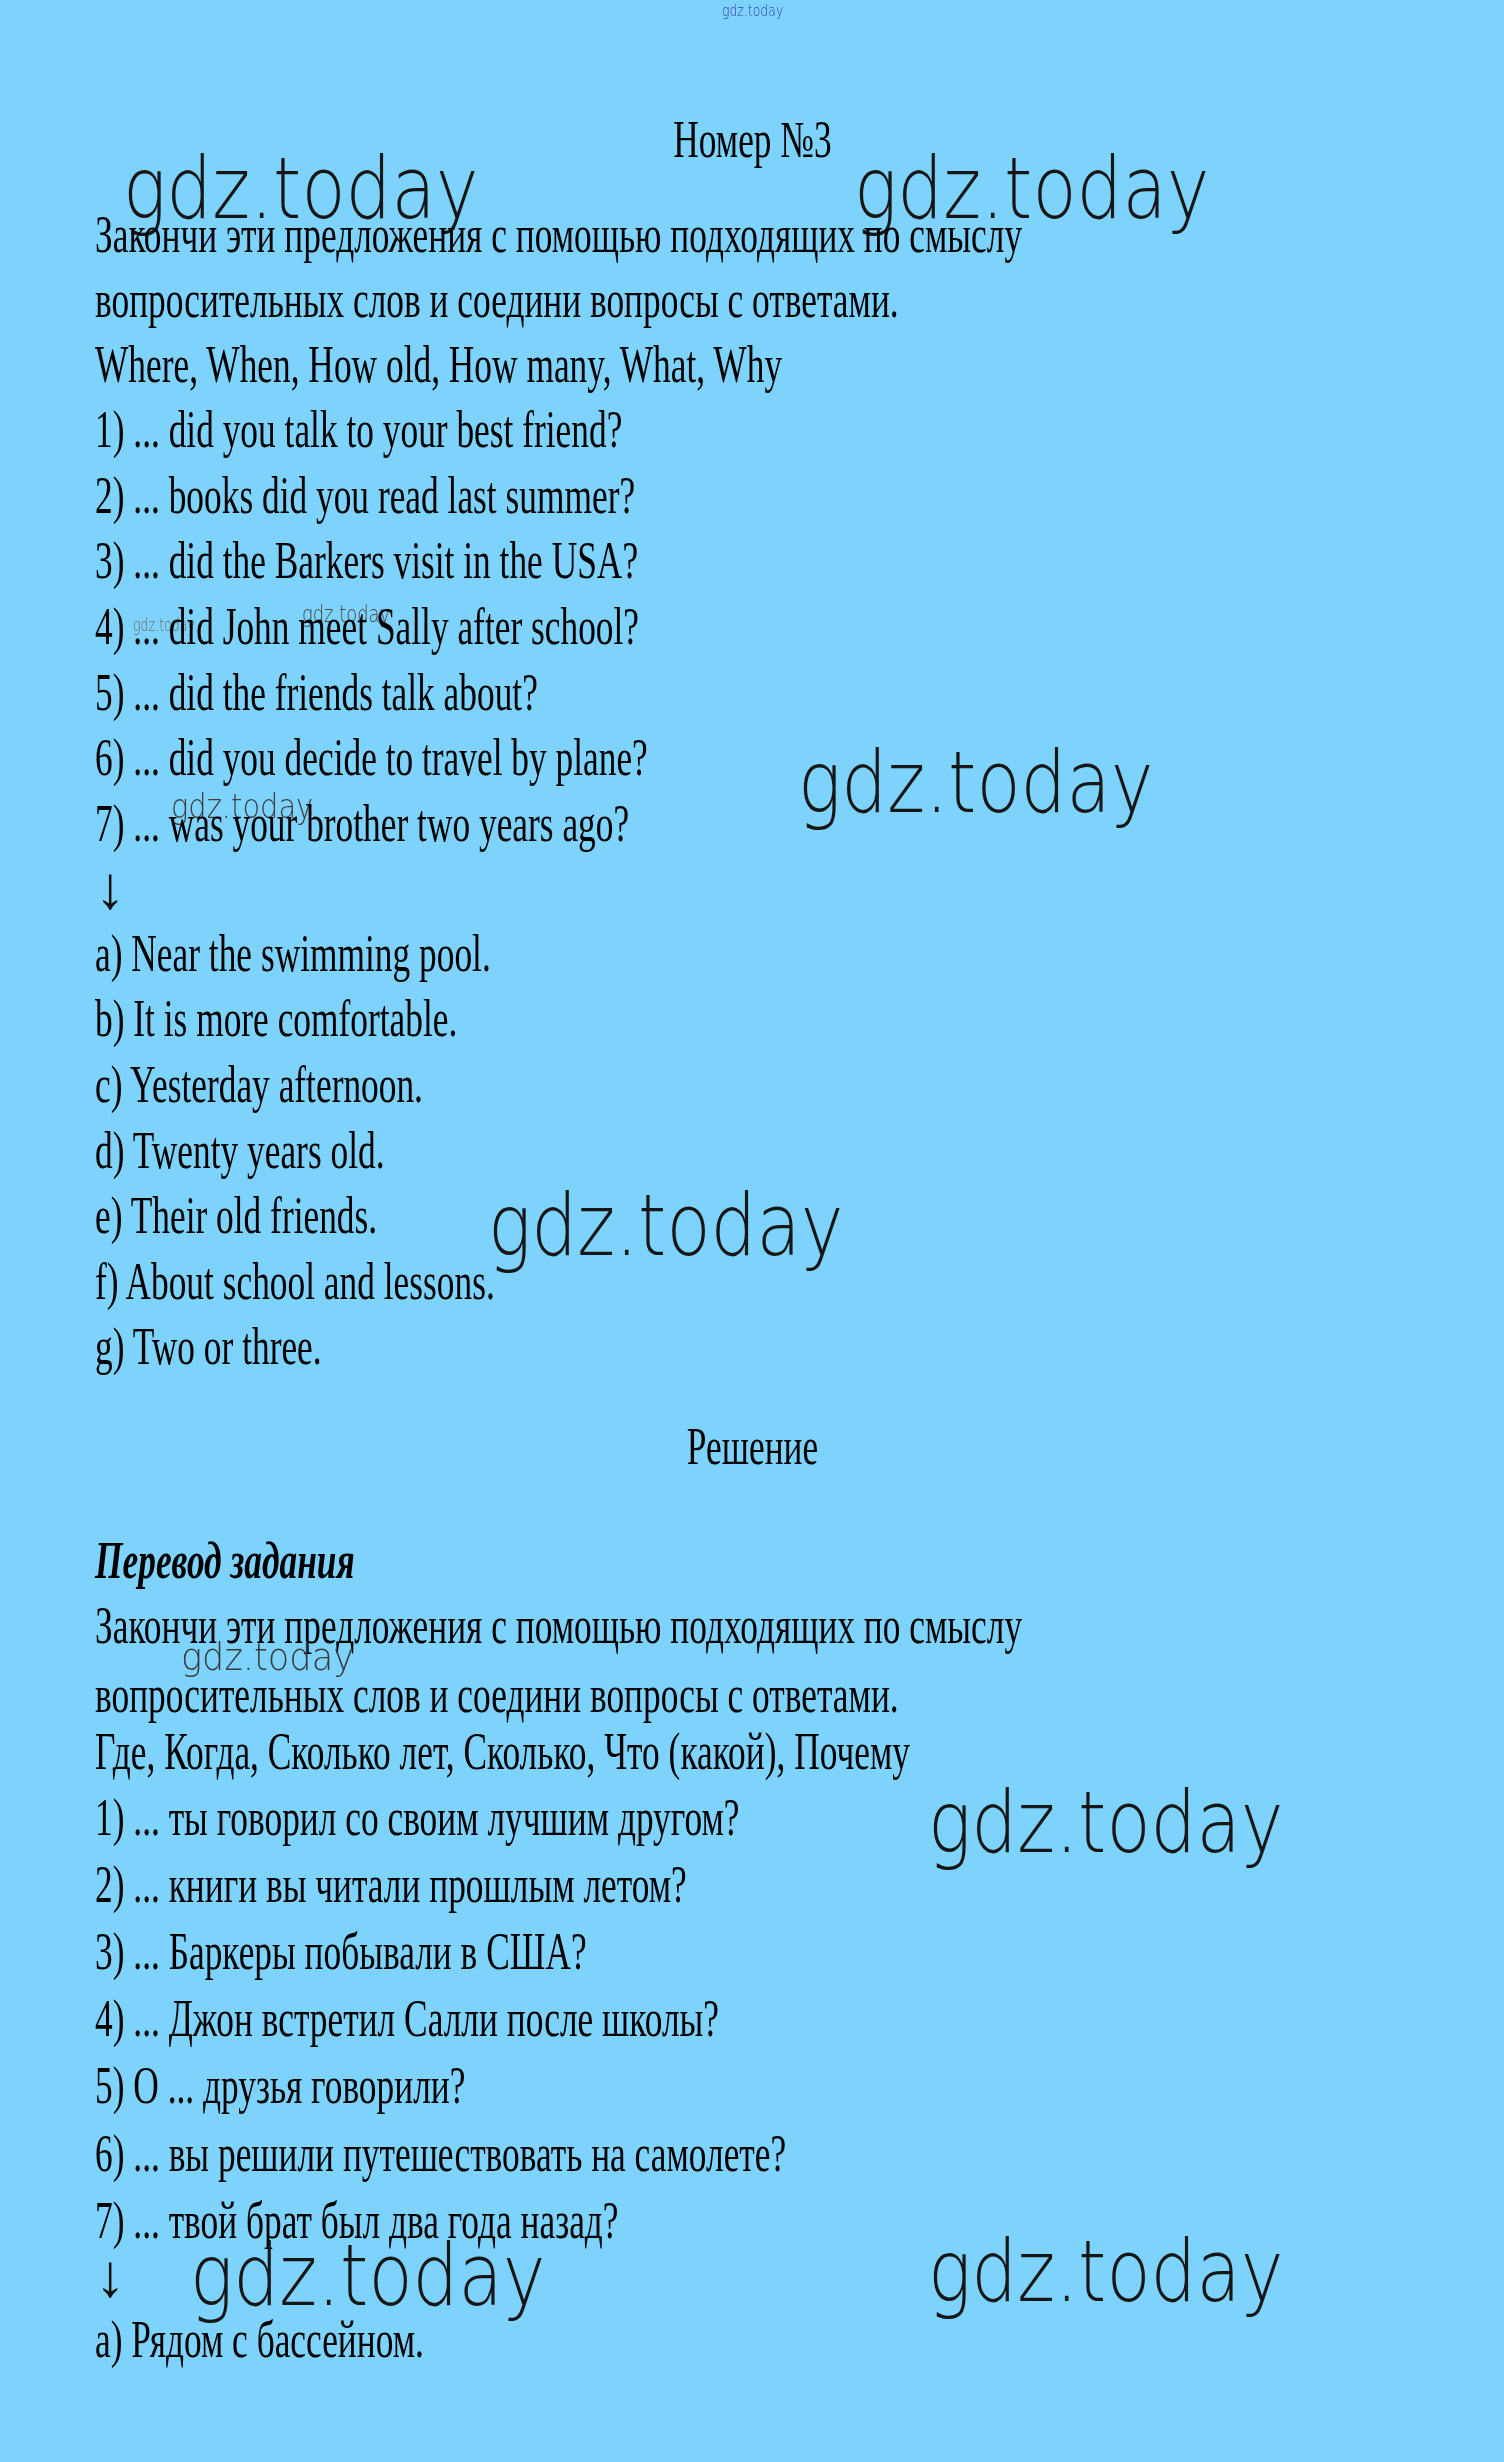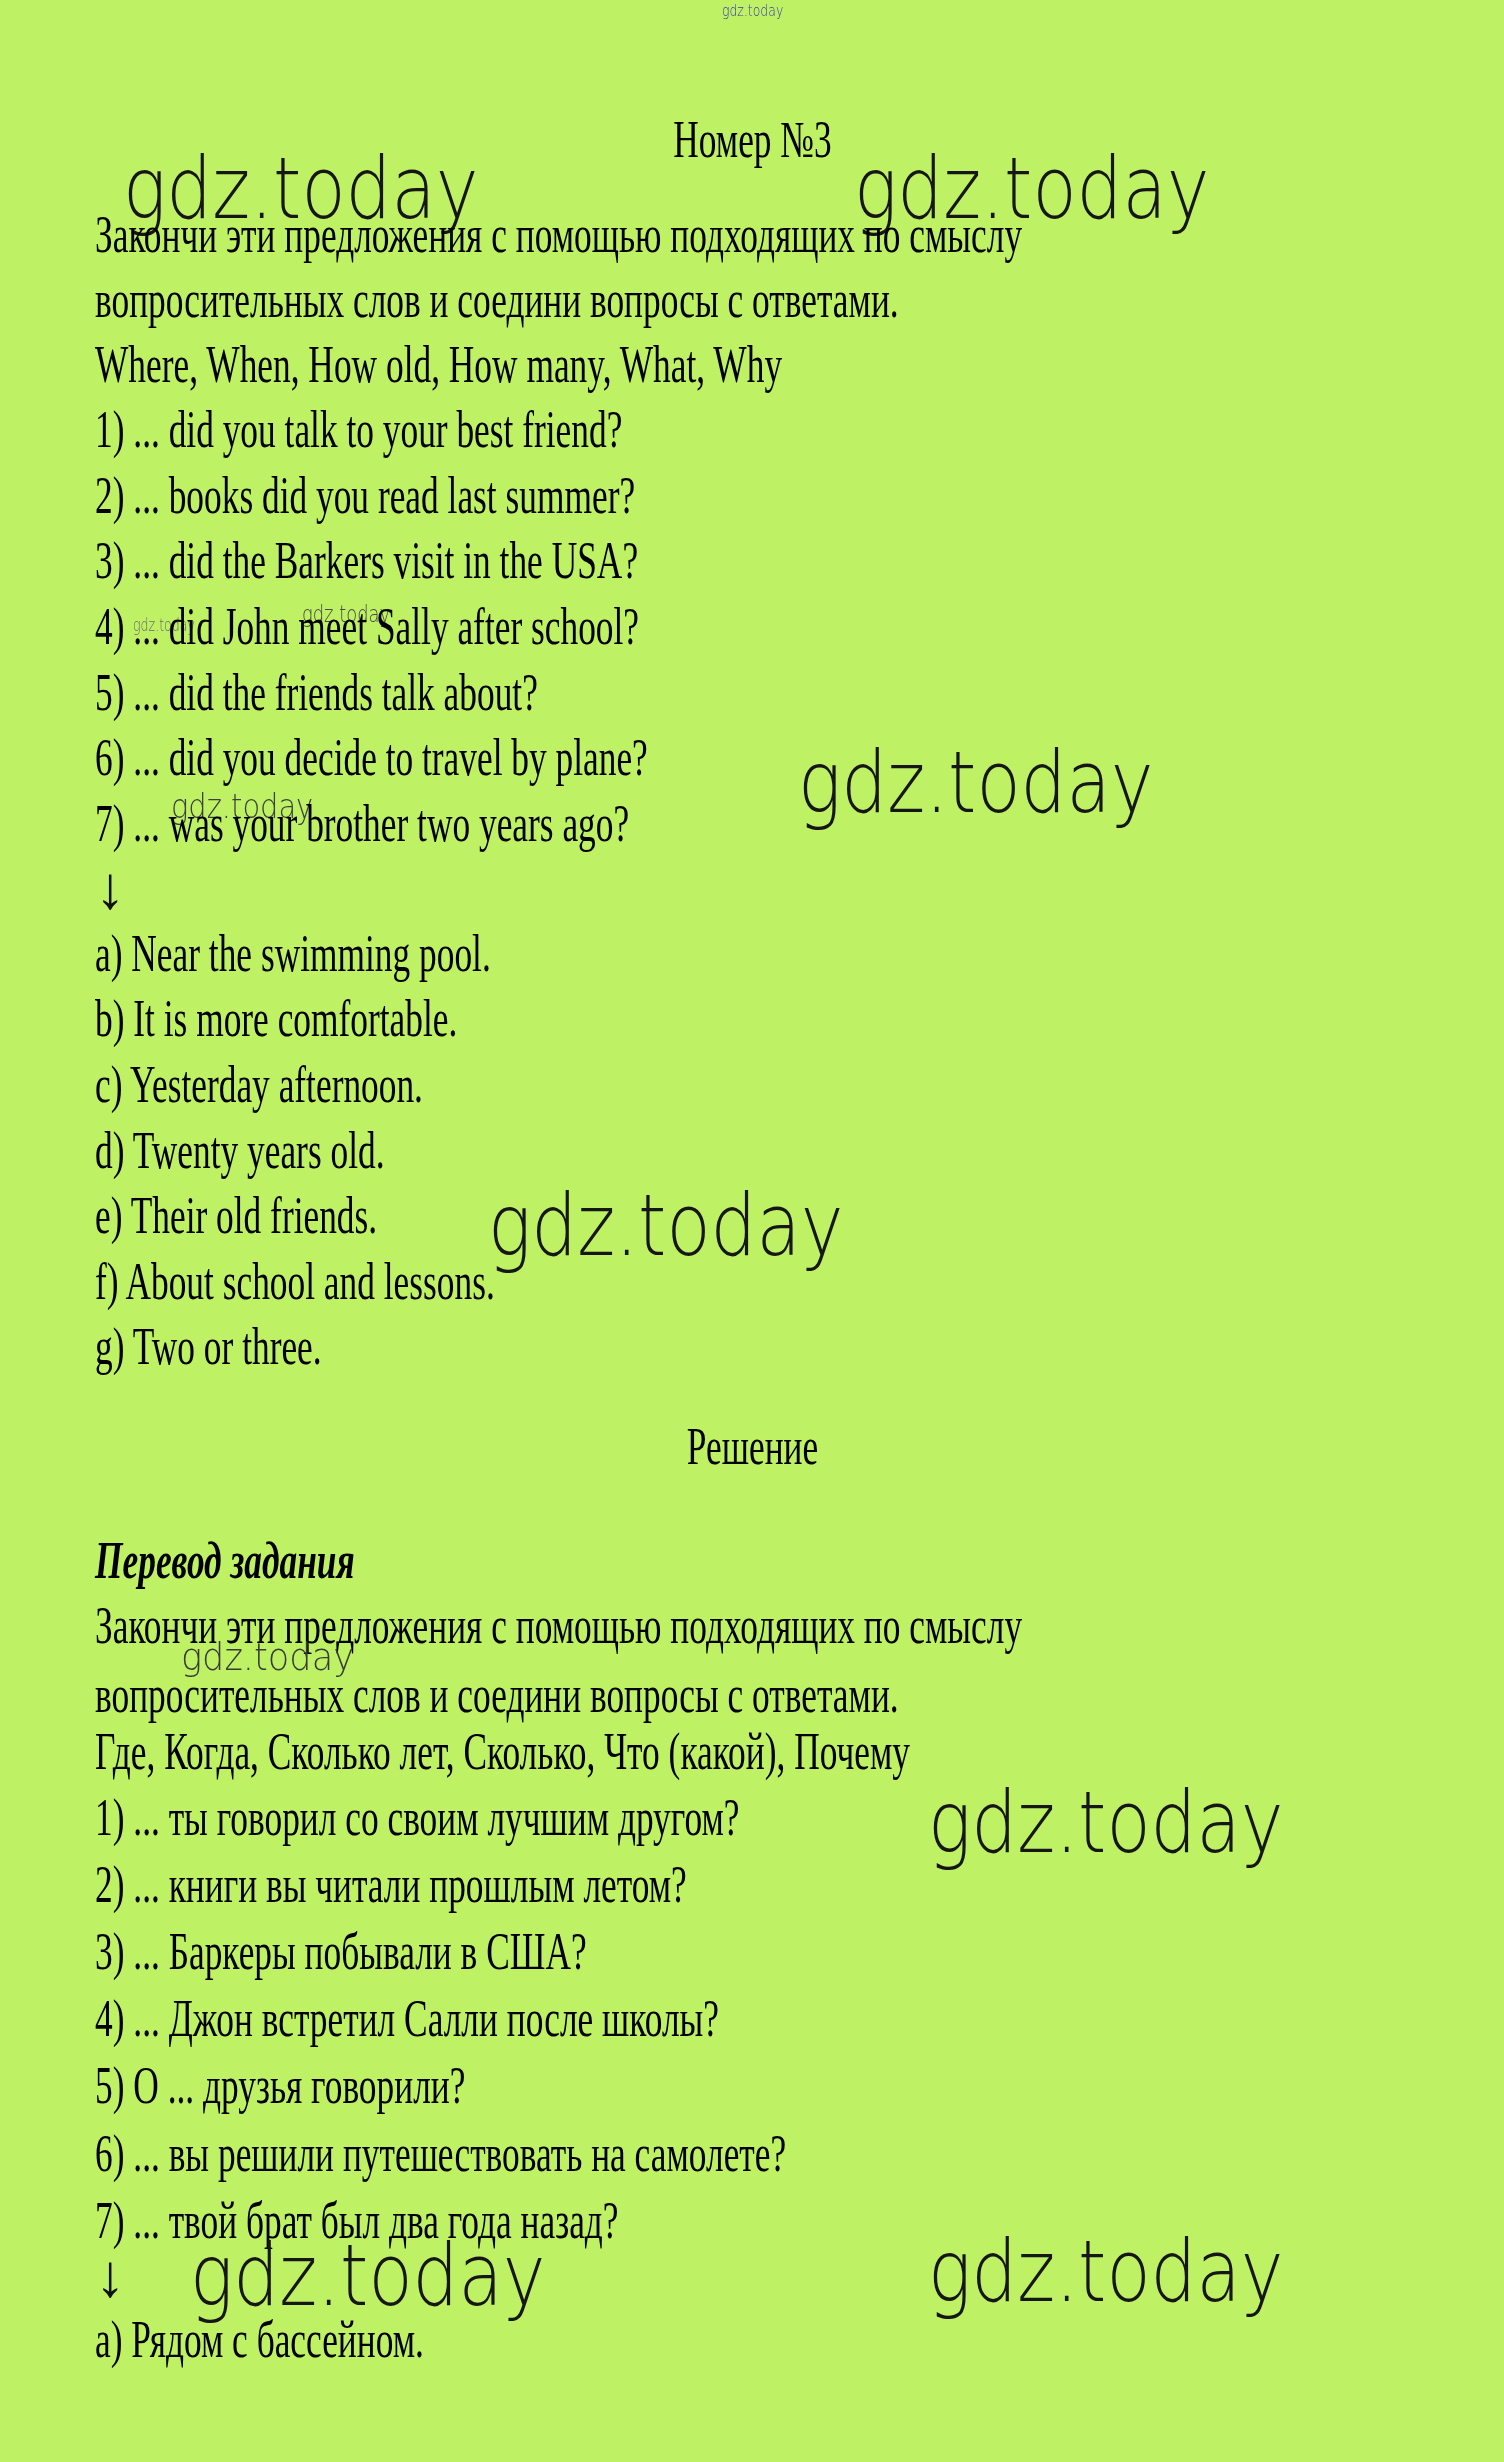--- a/index.html
+++ b/index.html
@@ -1,20 +1,20 @@
 <!DOCTYPE html>
 <html style="font-size:12px"><head>
 <meta charset="utf-8">
 <style>
   html,body{margin:0;padding:0;background:#ffffff;}
   .page{
     position:relative;
     width:1505px;
     height:2462px;
-    background:#bef264;
+    background:#7dd3fc;
     font-family:"Liberation Serif", serif;
     color:#000000;
     overflow:hidden;
   }
   
   .tl{
     position:absolute;
     white-space:nowrap;
     font-size:52px;
     line-height:1;

